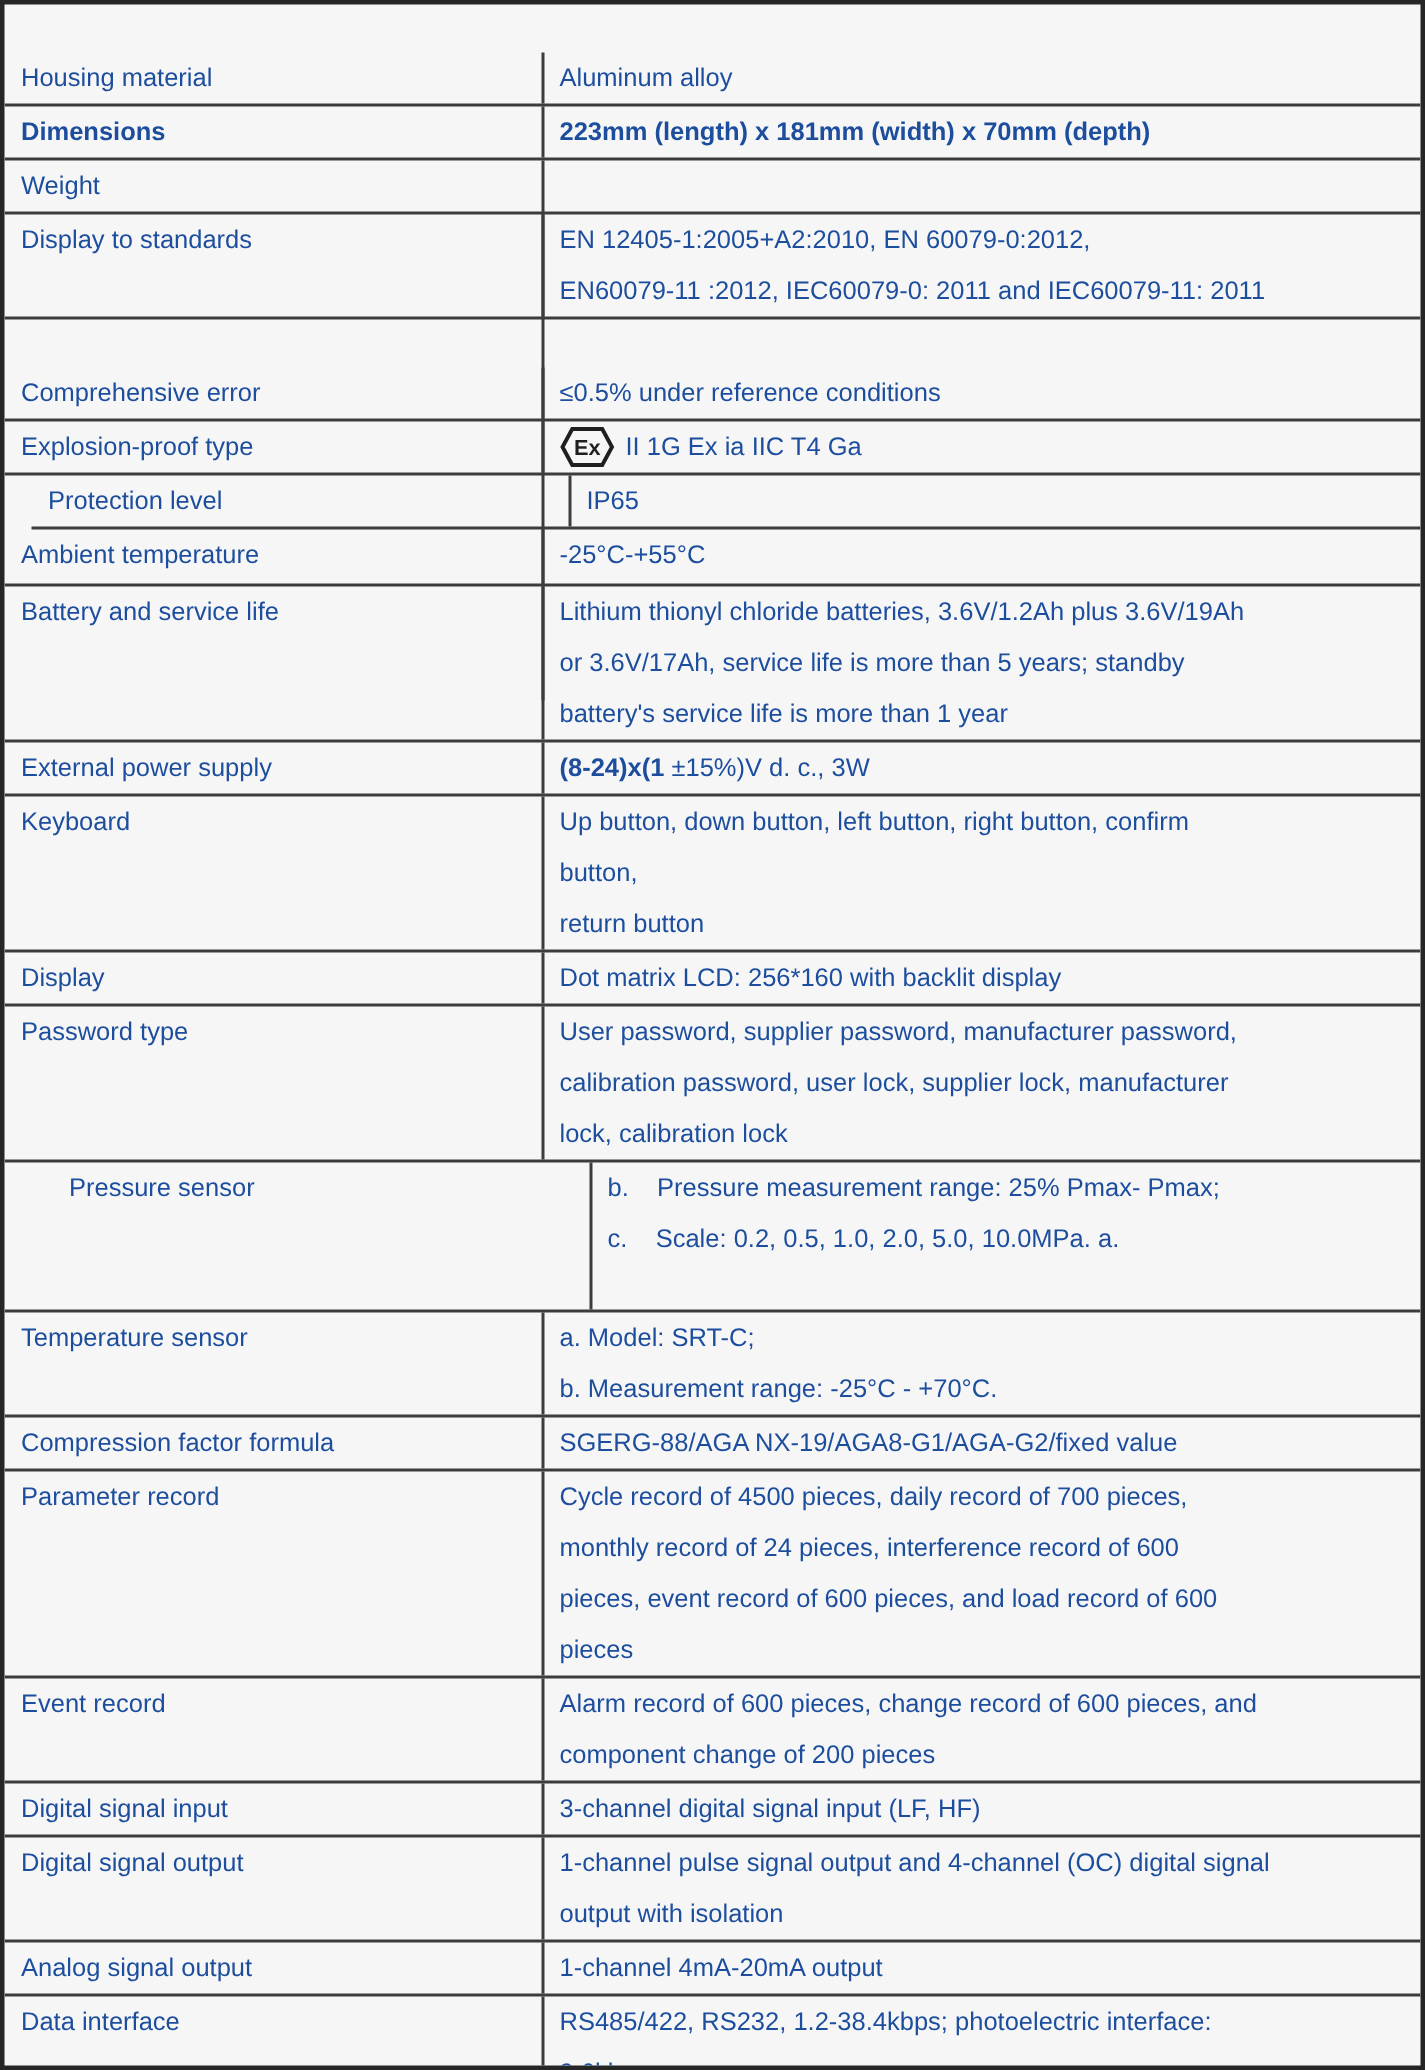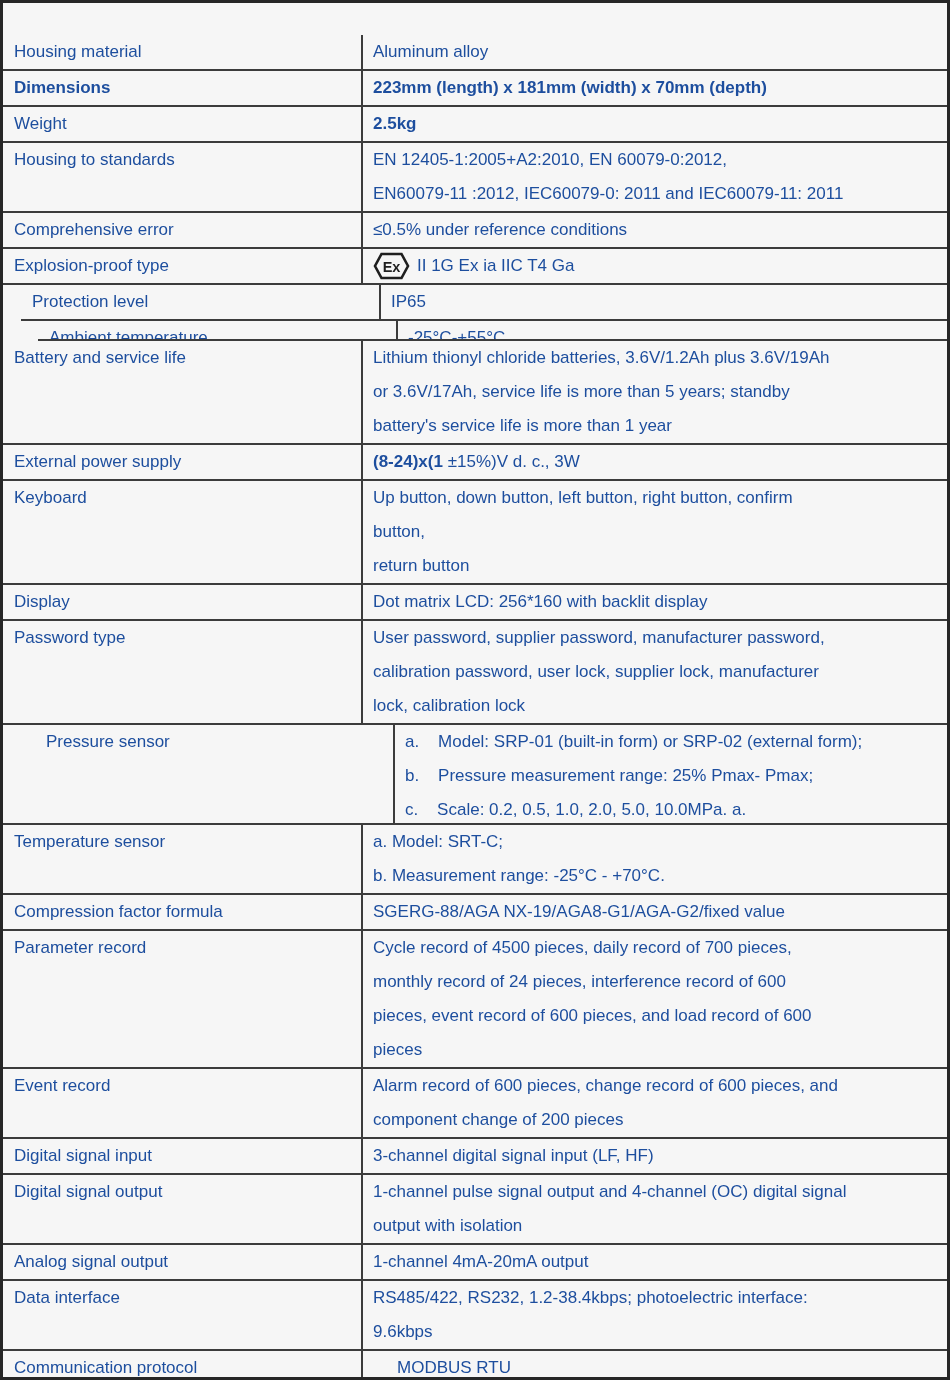--- a/index.html
+++ b/index.html
@@ -72,34 +72,34 @@
       <div class="cell value">
         <div class="line"><span class="seg">Aluminum alloy</span></div>
       </div>
     </div>
     <div class="row" style="height: 36px; font-weight: bold;">
       <div class="cell label">Dimensions</div>
       <div class="cell value">
         <div class="line"><span class="seg">223mm (length) x 181mm (width) x 70mm (depth)</span></div>
       </div>
     </div>
-    <div class="row" style="height: 36px;">
+    <div class="row" style="height: 36px; flex-direction: column;">
       <div class="cell label">Weight</div>
       <div class="cell value">
         <div class="line"><span class="seg bold">2.5kg</span></div>
       </div>
     </div>
     <div class="row" style="height: 70px;">
-      <div class="cell label">Housing to standards</div>
+      <div class="cell label">Display to standards</div>
       <div class="cell value">
         <div class="line"><span class="seg">EN 12405-1:2005+A2:2010, EN 60079-0:2012,</span></div>
         <div class="line"><span class="seg">EN60079-11 :2012, IEC60079-0: 2011 and IEC60079-11: 2011</span></div>
       </div>
     </div>
-    <div class="row" style="height: 36px;">
+    <div class="row" style="height: 36px; margin-top: 32px;">
       <div class="cell label">Comprehensive error</div>
       <div class="cell value">
         <div class="line"><span class="seg">≤0.5% under reference conditions</span></div>
       </div>
     </div>
     <div class="row" style="height: 36px;">
       <div class="cell label">Explosion-proof type</div>
       <div class="cell value">
         <div class="line"><span class="ex-icon-wrap">
     <svg width="37" height="28" viewBox="0 0 37 28" aria-hidden="true">
@@ -108,21 +108,21 @@
     </svg>
   </span><span class="seg">II 1G Ex ia IIC T4 Ga</span></div>
       </div>
     </div>
     <div class="row" style="height: 36px; margin-left: 18px;">
       <div class="cell label">Protection level</div>
       <div class="cell value">
         <div class="line"><span class="seg">IP65</span></div>
       </div>
     </div>
-    <div class="row" style="height: 20px; margin-left: 35px;">
+    <div class="row" style="height: 38px;">
       <div class="cell label">Ambient temperature</div>
       <div class="cell value">
         <div class="line"><span class="seg">-25°C-+55°C</span></div>
       </div>
     </div>
     <div class="row" style="height: 104px;">
       <div class="cell label">Battery and service life</div>
       <div class="cell value">
         <div class="line"><span class="seg">Lithium thionyl chloride batteries, 3.6V/1.2Ah plus 3.6V/19Ah</span></div>
         <div class="line"><span class="seg">or 3.6V/17Ah, service life is more than 5 years; standby</span></div>
@@ -153,21 +153,20 @@
       <div class="cell label">Password type</div>
       <div class="cell value">
         <div class="line"><span class="seg">User password, supplier password, manufacturer password,</span></div>
         <div class="line"><span class="seg">calibration password, user lock, supplier lock, manufacturer</span></div>
         <div class="line"><span class="seg">lock, calibration lock</span></div>
       </div>
     </div>
     <div class="row" style="height: 100px; padding-left: 32px;">
       <div class="cell label">Pressure sensor</div>
       <div class="cell value">
-        <div class="line"><span class="seg">a.    Model: SRP-01 (built-in form) or SRP-02 (external form);</span></div>
         <div class="line"><span class="seg">b.    Pressure measurement range: 25% Pmax- Pmax;</span></div>
         <div class="line"><span class="seg">c.    Scale: 0.2, 0.5, 1.0, 2.0, 5.0, 10.0MPa. a.</span></div>
       </div>
     </div>
     <div class="row" style="height: 70px;">
       <div class="cell label">Temperature sensor</div>
       <div class="cell value">
         <div class="line"><span class="seg">a. Model: SRT-C;</span></div>
         <div class="line"><span class="seg">b. Measurement range: -25°C - +70°C.</span></div>
       </div>

